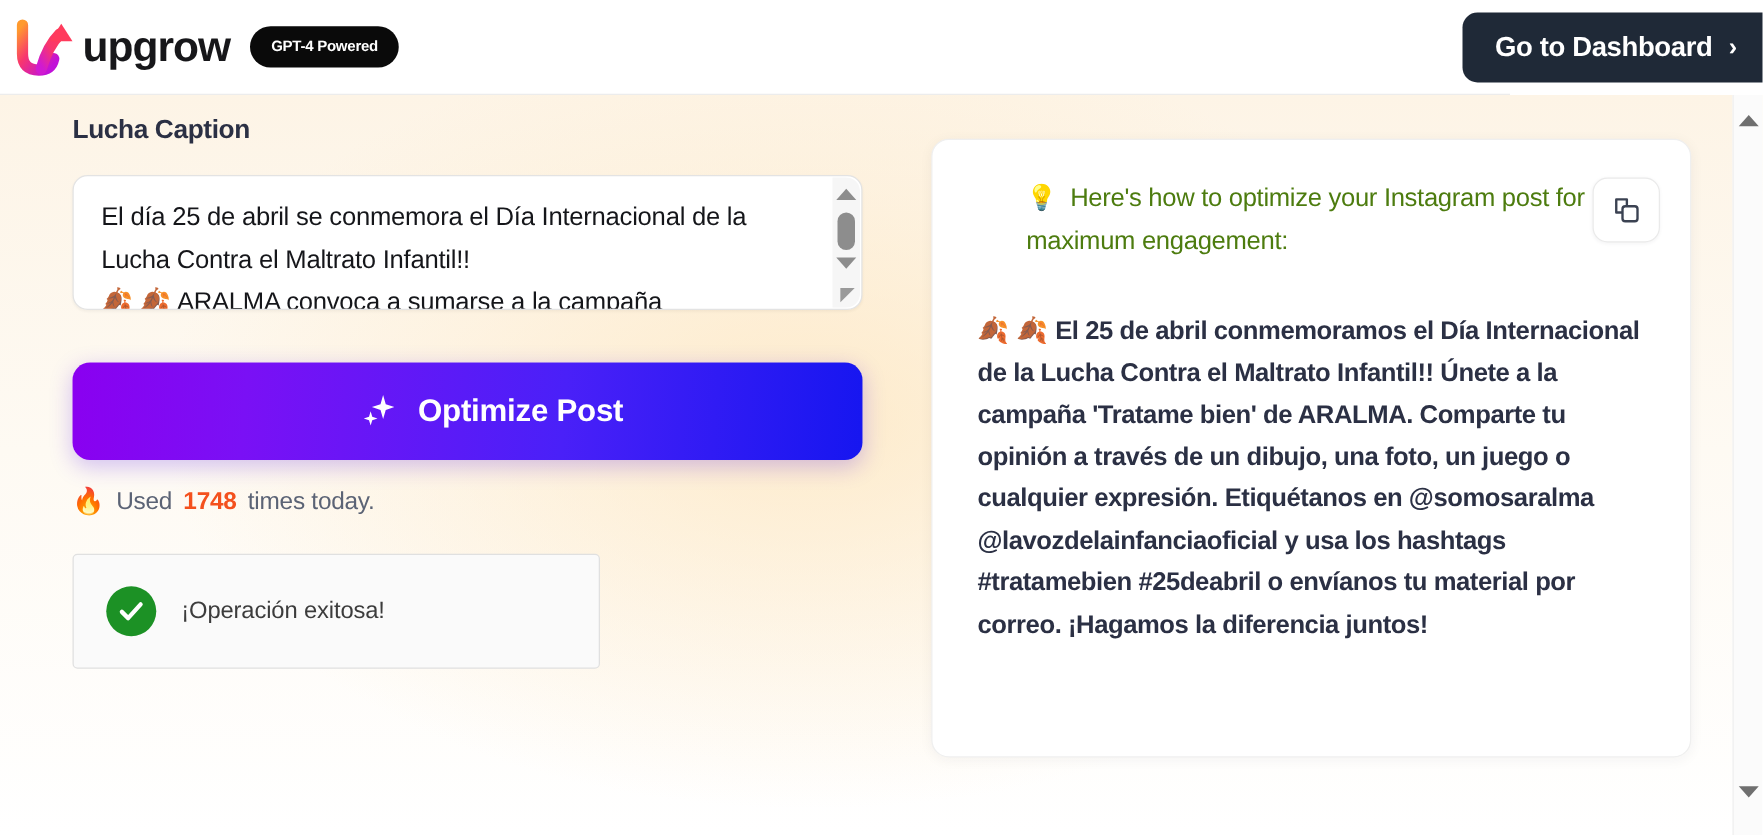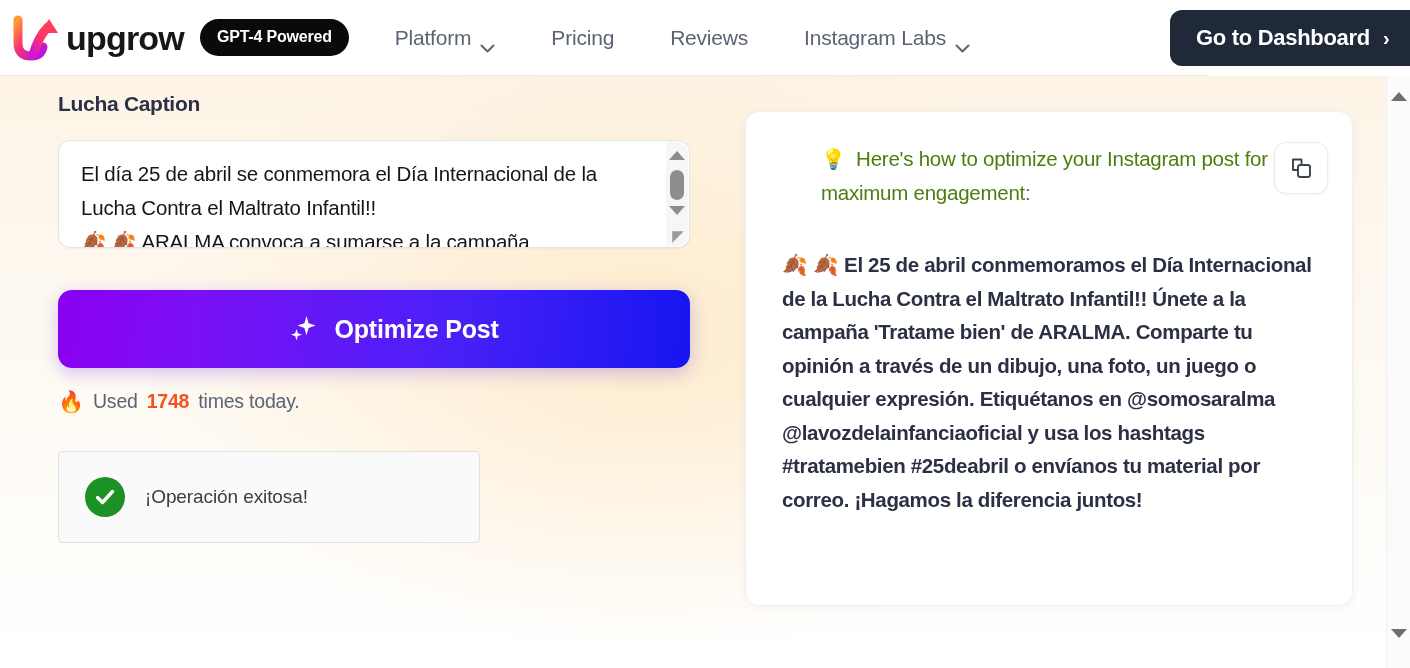--- a/index.html
+++ b/index.html
@@ -53,21 +53,21 @@
     font-weight: bold;
     letter-spacing: -0.8px;
     color: #17171a;
     line-height: 1;
   }
 
   .gpt-badge {
     margin-left: 16px;
     background: #0a0a0a;
     color: #ffffff;
-    font-size: 16px;
+    font-size: 12px;
     font-weight: bold;
     letter-spacing: -0.2px;
     padding: 9px 17px 10px 17px;
     border-radius: 999px;
     white-space: nowrap;
   }
 
   .nav-links {
     display: flex;
     align-items: center;
@@ -222,21 +222,21 @@
     letter-spacing: -0.2px;
     display: flex;
     align-items: center;
     gap: 9px;
   }
   .usage-count { color: #f4511e; font-weight: bold; }
   .fire-emoji { font-size: 21px; line-height: 1; }
 
   
   .turnstile {
-    margin-top: 38px;
+    margin-top: 30px;
     width: 422px;
     height: 92px;
     background: #fafafa;
     border: 1px solid #e0e0e0;
     border-radius: 4px;
     display: flex;
     align-items: center;
     padding: 0 20px 0 26px;
   }
   .cf-check {
@@ -374,49 +374,20 @@
         <path d="M10 9 L10 32 Q10 45 23 45 Q33 45 35 36" stroke="url(#lg1)" stroke-width="9" fill="none" stroke-linecap="round"></path>
         <path d="M25 44 Q30 26 40 16" stroke="url(#lg2)" stroke-width="9" fill="none" stroke-linecap="round"></path>
         <path d="M41 8 L50 22 L32 22 Z" fill="#ff3b5c"></path>
       </svg>
     </span>
     <span class="brand-name">upgrow</span>
   </div>
 
   <div class="gpt-badge">GPT-4 Powered</div>
 
-  <nav class="nav-links">
-
-    <div class="nav-link">
-      <span>Platform</span>
-      <span class="chev">
-        <svg viewBox="0 0 15 9">
-            <path d="M1.5 1.5 L7.5 7.5 L13.5 1.5" stroke="#5b6375" stroke-width="2" fill="none" stroke-linecap="round" stroke-linejoin="round"></path>
-          </svg>
-      </span>
-    </div>
-
-    <div class="nav-link">
-      <span>Pricing</span>
-    </div>
-
-    <div class="nav-link">
-      <span>Reviews</span>
-    </div>
-
-    <div class="nav-link">
-      <span>Instagram Labs</span>
-      <span class="chev">
-        <svg viewBox="0 0 15 9">
-            <path d="M1.5 1.5 L7.5 7.5 L13.5 1.5" stroke="#5b6375" stroke-width="2" fill="none" stroke-linecap="round" stroke-linejoin="round"></path>
-          </svg>
-      </span>
-    </div>
-
-  </nav>
 
   <button class="dash-btn">
     <span>Go to Dashboard</span>
     <span class="dash-arrow">›</span>
   </button>
 
 </header>
 
 <section class="left-col">
 

